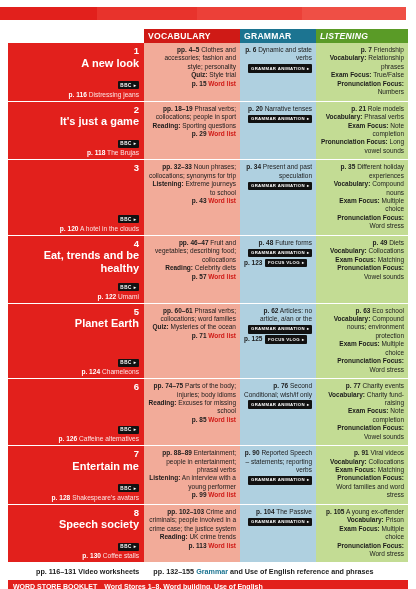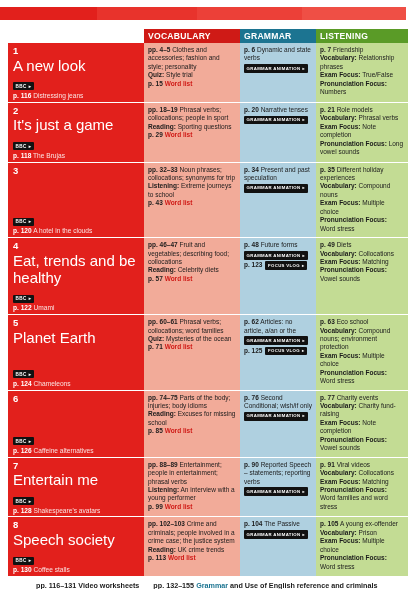--- a/index.html
+++ b/index.html
@@ -14,42 +14,42 @@
   
   .top-banner { display:flex; width:416px; height:13px; margin-top:7px; }
   .top-banner .seg { height:100%; }
   .seg-a { width:97px; background:#e2201c; }
   .seg-b { width:100px; background:#e8332c; }
   .seg-c { width:105px; background:#ec4038; }
   .seg-d { width:104px; background:#ef4f45; }
   .seg-e { flex:1; background:#ffffff; }
 
   
-  .table { position:relative; width:400px; margin:9px 16px 0 8px; }
+  .table { position:relative; width:400px; margin:9px 16px 0 8px;text-align:right; }
 
   .head-row { display:flex; height:14px; }
   .head-spacer { width:136px; background:#ffffff; }
   .head-cell {
     color:#ffffff; font-weight:bold; font-size:8.6px; letter-spacing:.25px;
     padding-left:4px; display:flex; align-items:center;
   }
   .h-vocab { width:96px; background:#cf1a16; }
   .h-gram  { width:76px; background:#1c7491; }
-  .h-list  { width:92px; background:#5a9b27; }
+  .h-list  { width:92px; background:#5a9b27;font-style:italic; }
 
   .row { display:flex; border-bottom:1.2px solid #ffffff; }
 
   
   .c-unit {
     width:136px; background:#e2201c; color:#fff;
     position:relative; padding:3px 5px 2px 5px;
     display:flex; flex-direction:column;
   }
   .u-num { font-size:9.5px; font-weight:bold; line-height:1.12; }
-  .u-title { font-size:15px; font-weight:normal; line-height:1.15; margin-top:0px; }
+  .u-title { font-size:11px; font-weight:bold; line-height:1.15; margin-top:0px; }
   .u-foot { margin-top:auto; }
   .bbc-badge {
     display:inline-flex; align-items:center; gap:2px;
     background:#111111; color:#ffffff;
     font-size:4.6px; font-weight:bold; letter-spacing:.5px;
     padding:1.4px 2.4px; border-radius:1px; margin-bottom:1.5px;
   }
   .bbc-badge .play { font-size:4.6px; }
   .u-vid { font-size:6.6px; line-height:1.2; color:#fbe3e2; }
   .u-vid b { color:#ffffff; }
@@ -328,21 +328,21 @@
   </div>
 
   <div class="footer-line">
     <div class="fl-seg">
       <span class="pg">pp. 116–131</span>
       <span>Video worksheets</span>
     </div>
     <div class="fl-seg">
       <span class="pg">pp. 132–155</span>
       <span class="grammar-word">Grammar</span>
-      <span>and Use of English reference and criminals</span>
+      <span>and Use of English reference and phrases</span>
     </div>
   </div>
 
   <div class="wordstore-bar">
     <span>WORD STORE BOOKLET</span>
     <span class="ws-sub">Word Stores 1–8, Word building, Use of English</span>
   </div>
 
 </div>
 

